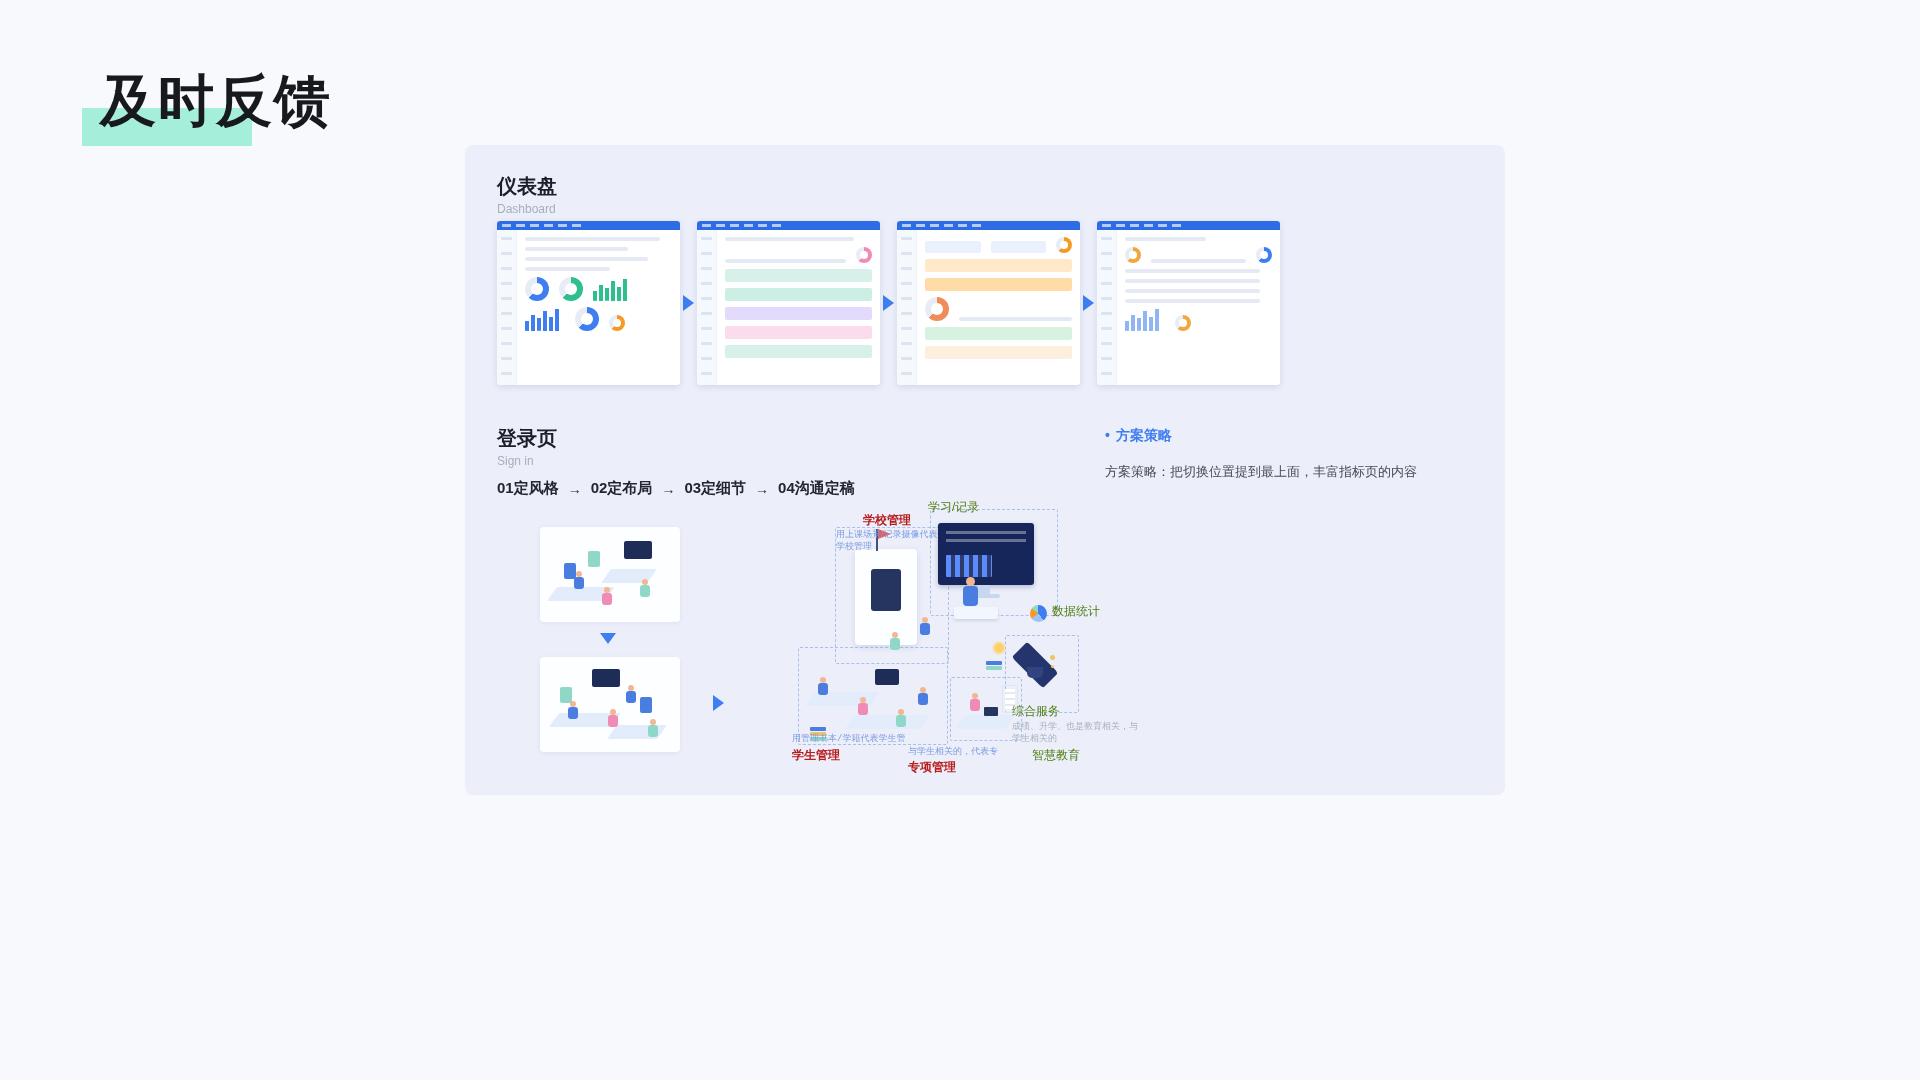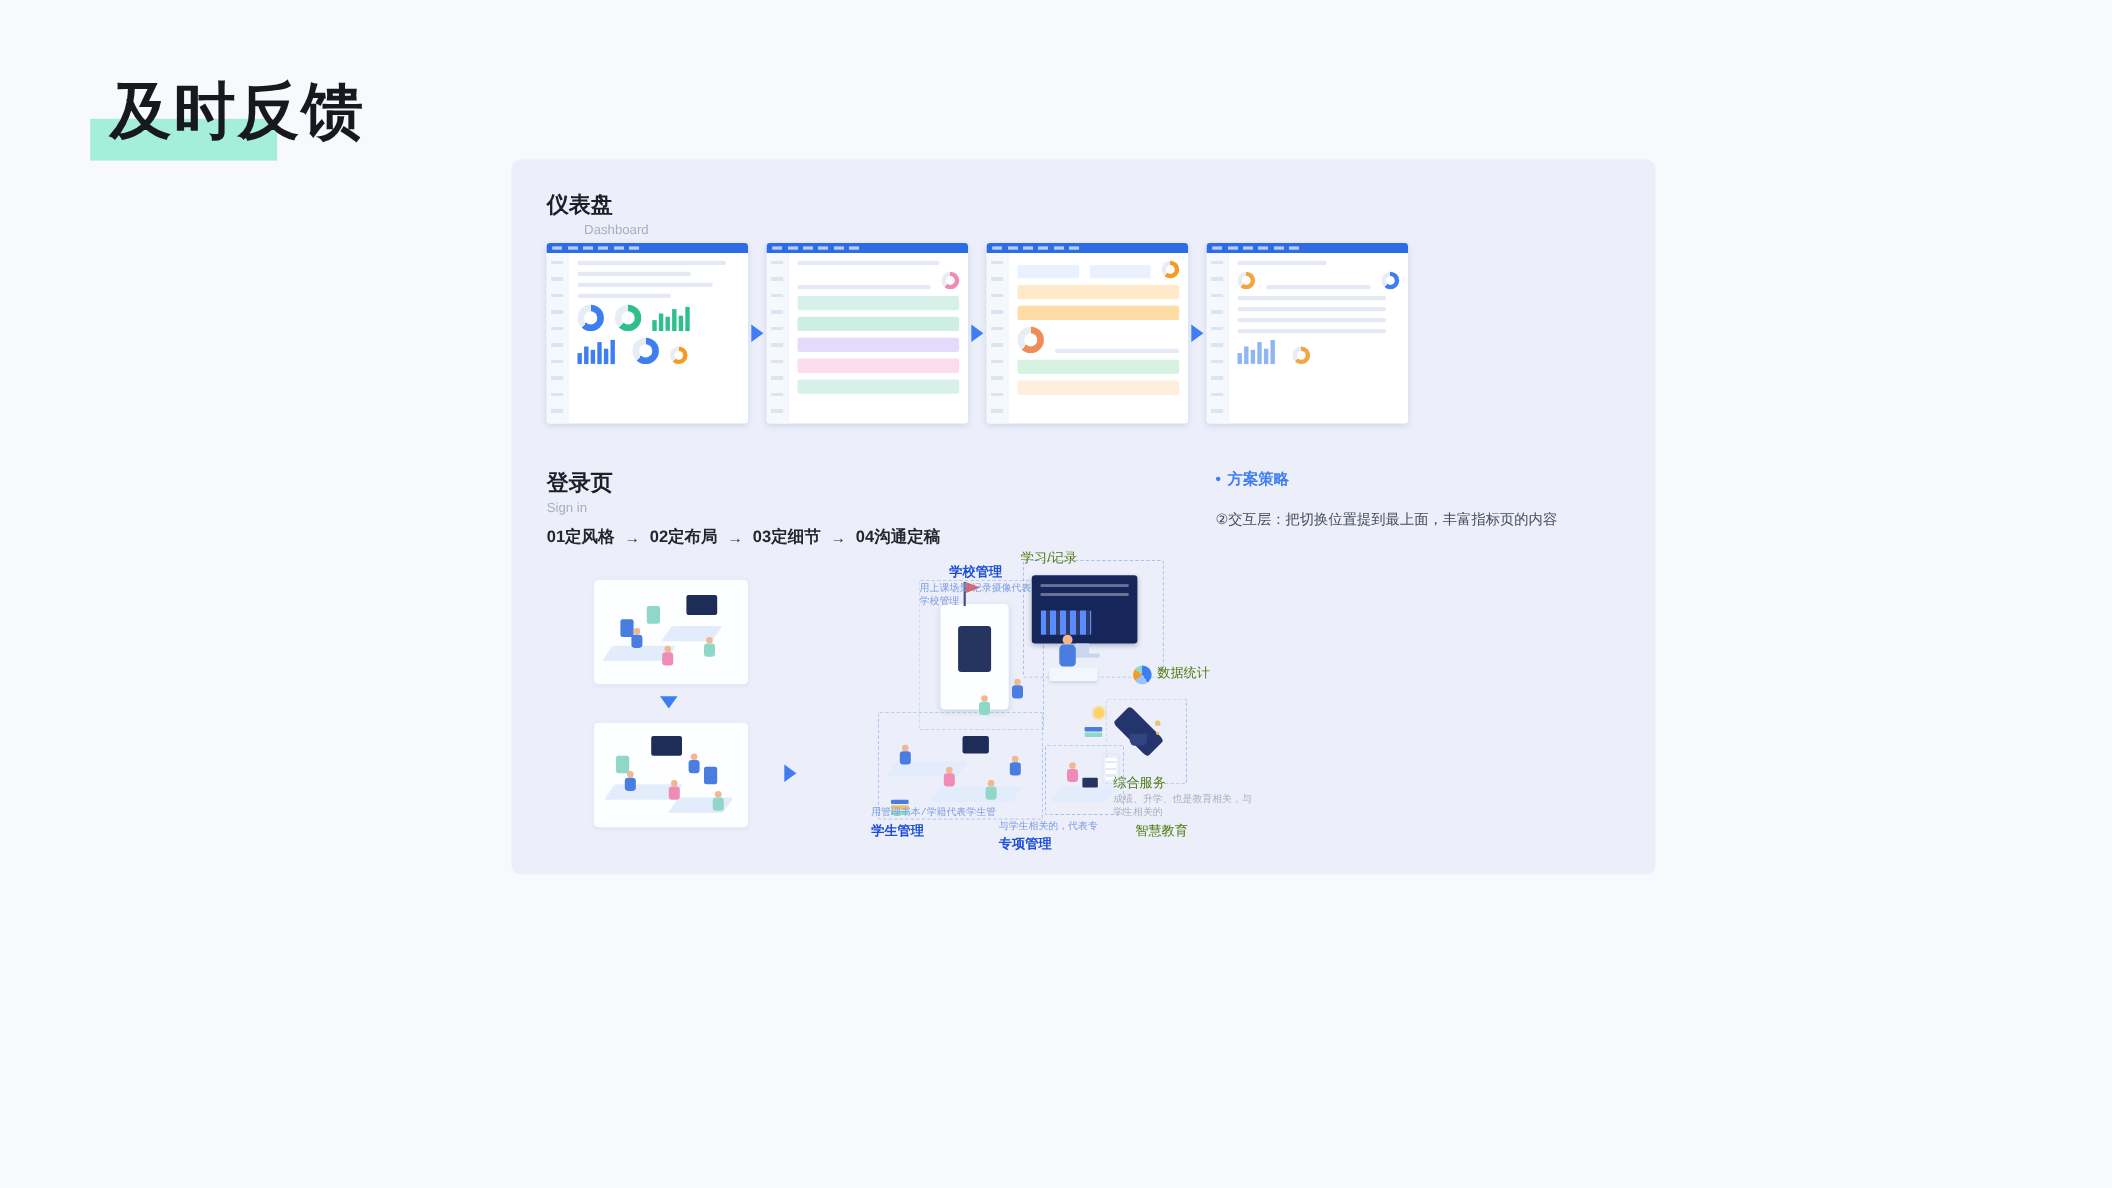--- a/index.html
+++ b/index.html
@@ -79,21 +79,21 @@
   .cap-base { position:absolute; left:247px; top:170px; width:16px; height:11px; background:#31447f; border-radius:0 0 5px 5px; }
   .tassel { position:absolute; left:270px; top:158px; width:5px; height:5px; background:#f0c36a; border-radius:50%; box-shadow:0 9px 0 -1px #f0c36a; }
   .pie { position:absolute; left:250px; top:108px; width:17px; height:17px; border-radius:50%;
     background:conic-gradient(#3f7ef0 0 40%, #9cc3f7 40% 65%, #f59a23 65% 85%, #8fd8c8 85% 100%); }
   .bulb { position:absolute; left:214px; top:146px; width:10px; height:10px; border-radius:50%; background:#ffd166; box-shadow:0 0 0 2px rgba(255,209,102,.35); }
   .rack { position:absolute; width:16px; height:28px; background:#fff; border:1px solid #dfe6f2; border-radius:2px; padding:3px 2px; box-sizing:border-box;
     background-image:repeating-linear-gradient(#e4eaf5 0 2px, transparent 2px 6px); background-clip:content-box; }
   .laptop { position:absolute; width:14px; height:9px; background:#25355f; border-radius:1px; }
   .book { position:absolute; width:16px; height:4px; border-radius:1px; }
   .lbl { position:absolute; font-size:12px; font-weight:600; white-space:nowrap; }
-  .lbl.blue { color:#1d4ed8; }
+  .lbl.blue { color:#b91c1c; }
   .lbl.orange { color:#4d7c0f; font-weight:500; }
   .note { position:absolute; font-size:9px; line-height:12px; }
   .note.blue { color:#7d9ce0; }
   .note.gray { color:#a8b0bf; }
   .nowrap { white-space:nowrap; }
 
   
   .strategy { position:absolute; left:640px; top:282px; width:380px; }
   .strat-title { font-size:14px; font-weight:700; color:#3f7ef0; }
   .strat-title .dot { margin-right:6px; }
@@ -104,21 +104,21 @@
 
 <div class="slide">
 
   <div class="hl-bar"></div>
   <h1 class="title">及时反馈</h1>
 
 
   <div class="panel">
 
     <h2 class="sec-title" style="left:32px; top:28px;">仪表盘</h2>
-    <div class="sec-sub" style="left:32px; top:57px;margin-left:34px;">Dashboard</div>
+    <div class="sec-sub" style="left:32px; top:57px;">Dashboard</div>
 
     <div class="thumb" style="left:32px;">
       <div class="hd"></div>
       <div class="side"></div>
       <div class="tbody">
         <div class="ln" style="width:92%"></div>
         <div class="ln" style="width:70%"></div>
         <div class="ln" style="width:84%"></div>
         <div class="ln" style="width:58%"></div>
         <div class="crow">
@@ -293,17 +293,17 @@
       <span class="lbl blue" style="left:12px; top:250px;">学生管理</span>
 
       <span class="note blue nowrap" style="left:128px; top:248px;">与学生相关的，代表专</span>
       <span class="lbl blue" style="left:128px; top:262px;">专项管理</span>
     </div>
 
     <div class="strategy">
       <div class="strat-title">
         <span class="dot">•</span><span>方案策略</span>
       </div>
-      <p class="strat-p">②交互层：把切换位置提到最上面，丰富指标页的内容</p>
+      <p class="strat-p">方案策略：把切换位置提到最上面，丰富指标页的内容</p>
     </div>
 
   </div>
 </div>
 
 </body></html>

